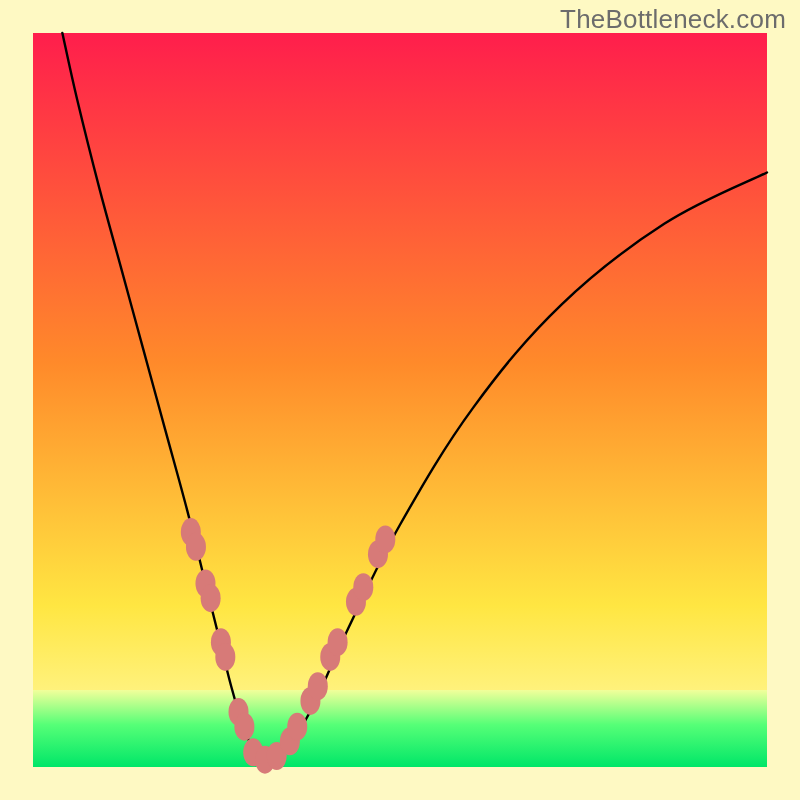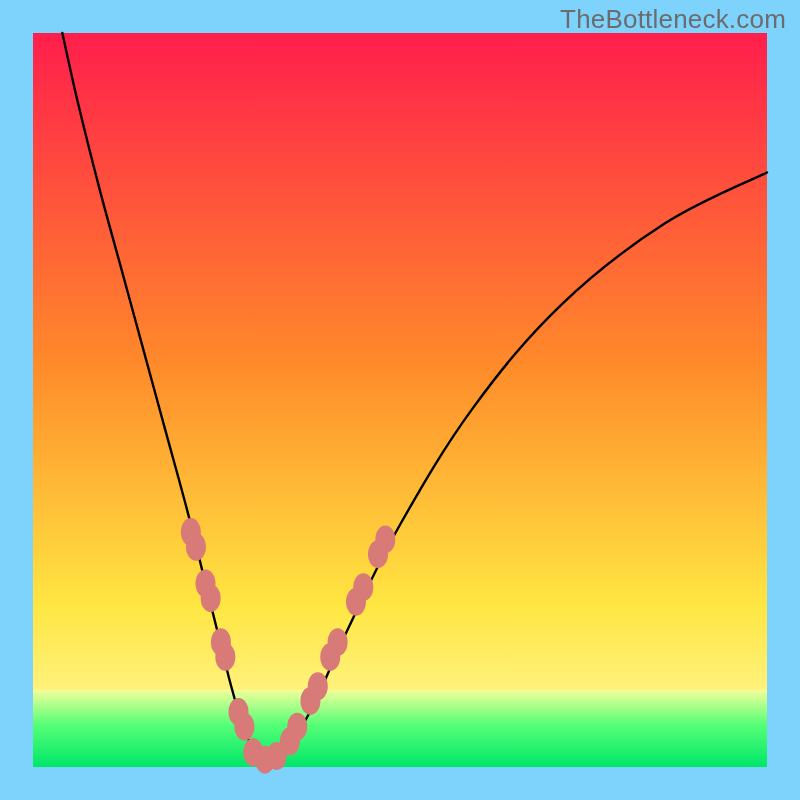--- a/index.html
+++ b/index.html
@@ -10,21 +10,21 @@
     overflow: hidden;
     background: #000;
     font-family: Arial, Helvetica, sans-serif;
   }
   .frame {
     position: absolute;
     left: 0;
     top: 0;
     width: 800px;
     height: 800px;
-    background: #7dd3fc;
+    background: #fef9c3;
   }
   .plot-area {
     position: absolute;
     left: 33px;
     top: 33px;
     width: 734px;
     height: 734px;
     
   }
   .green-band {

